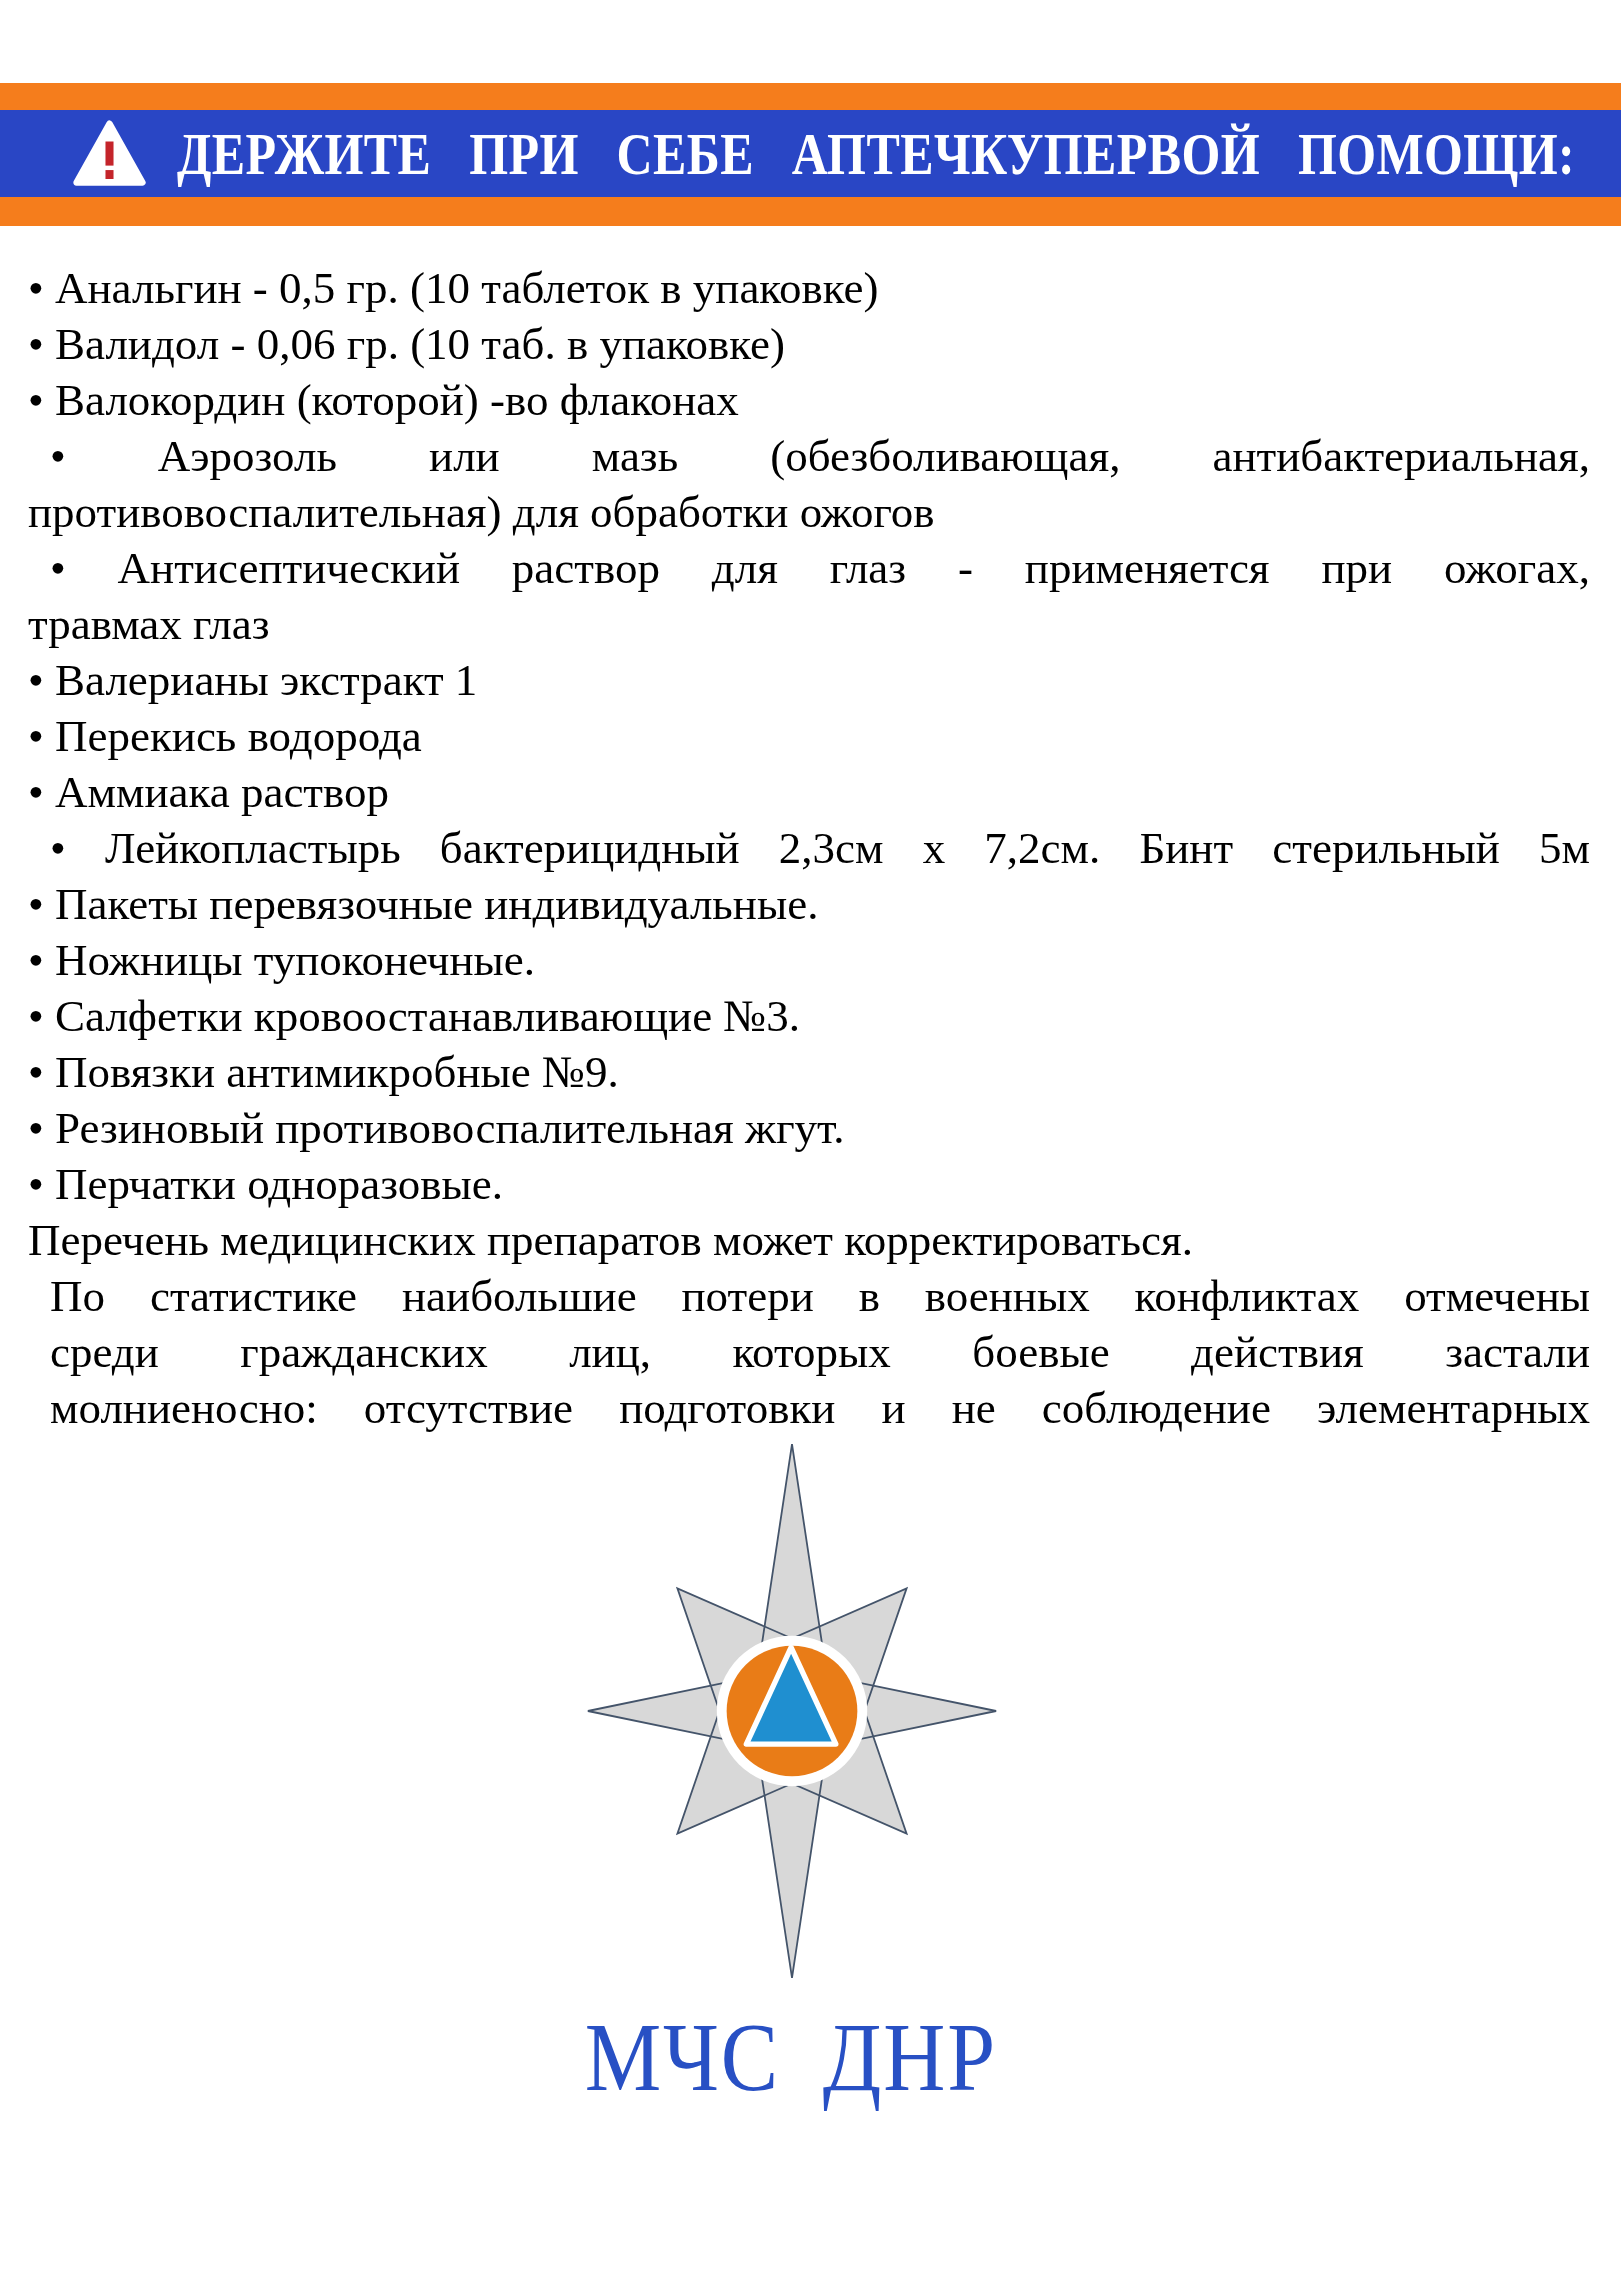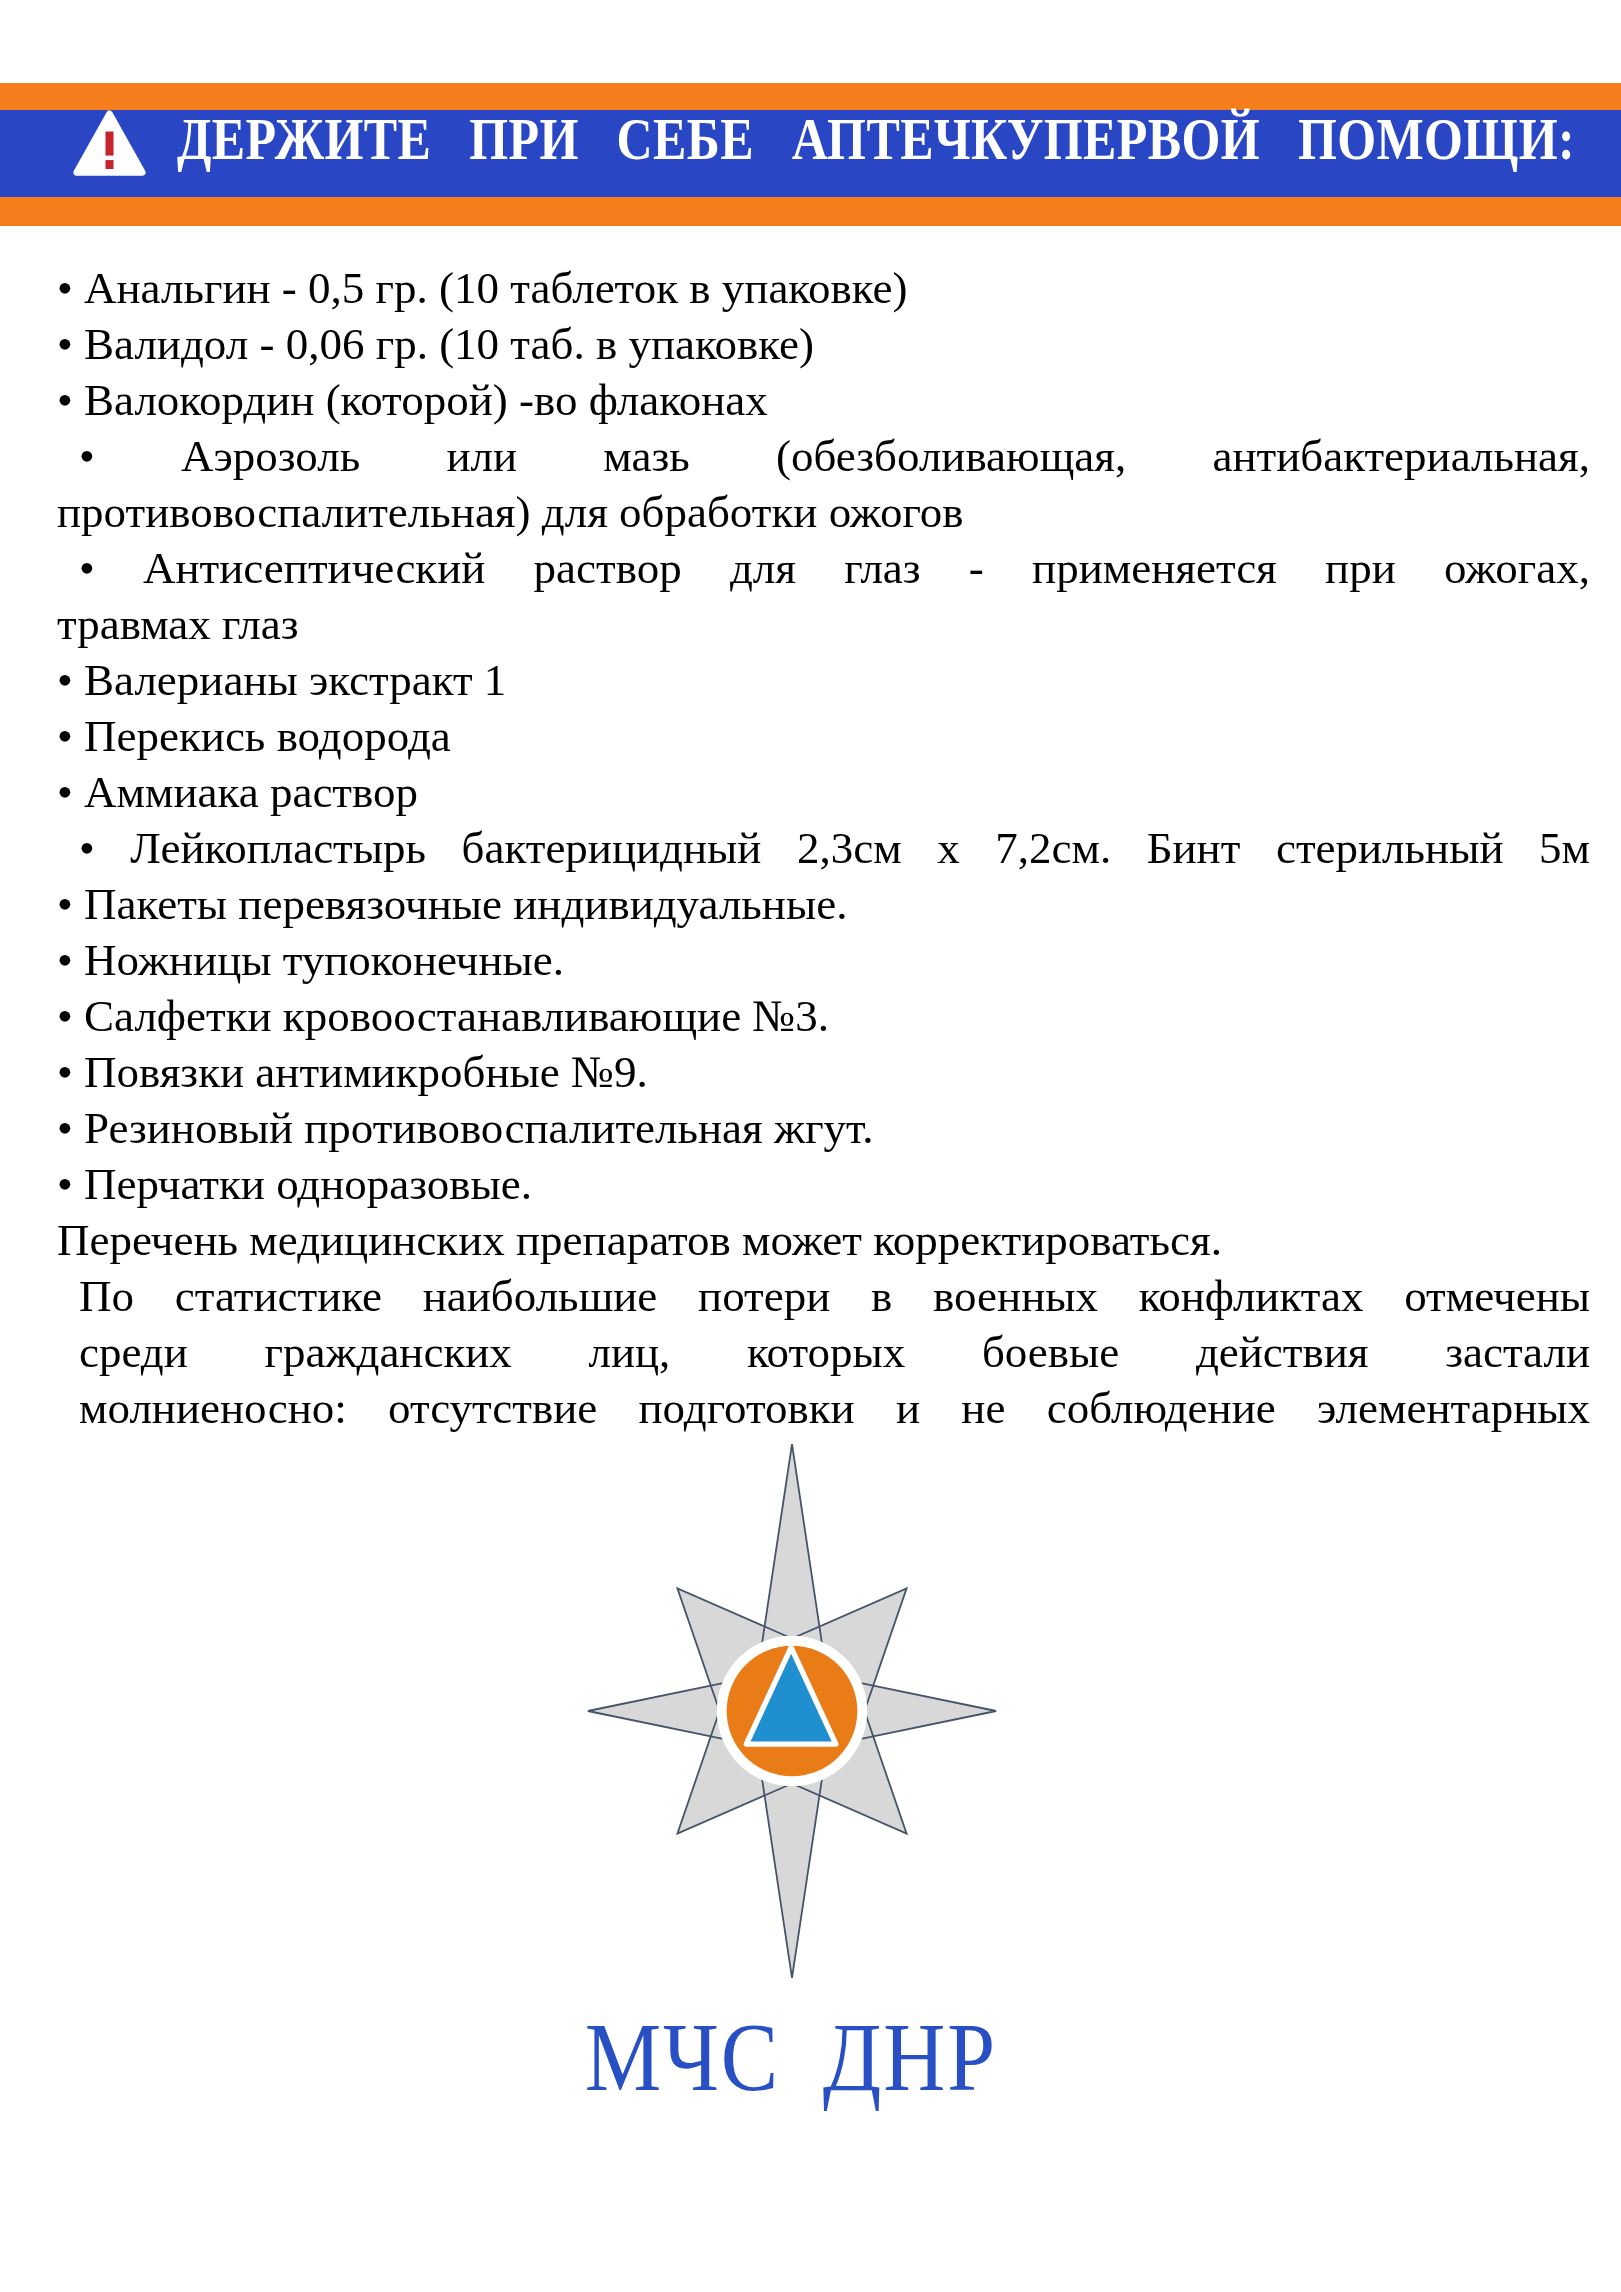--- a/index.html
+++ b/index.html
@@ -8,34 +8,34 @@
     font-family:"Liberation Serif","DejaVu Serif",serif;
     overflow:hidden;position:relative;
   }
   .page{width:1621px;height:2293px;position:relative;}
   .top-margin{height:83px;}
   .orange-bar{width:100%;background:var(--orange);}
   .orange-bar.top{height:27px;}
   .orange-bar.bottom{height:29px;}
   .header-band{
     width:100%;height:87px;background:var(--blue);
-    display:flex;align-items:flex-start;
+    display:flex;align-items:center;
     box-sizing:border-box;padding-left:72px;padding-right:46px;
   }
   .warn-icon{flex:0 0 auto;margin-right:30px;display:block;}
   h1.title{
     flex:1 1 auto;margin:0;
     font-size:50px;font-weight:bold;color:var(--title-text);
     text-align:justify;text-align-last:justify;
     transform:scaleY(1.18);transform-origin:50% 50%;
     letter-spacing:0.4px;white-space:nowrap;
   }
   .content{
     box-sizing:border-box;
-    padding:34px 31px 0 57px;
+    padding:34px 31px 0 28px;
     color:#000;
   }
   .line{
     font-size:45px;line-height:56px;height:56px;
     text-align:left;white-space:nowrap;
   }
   .line.just{
     text-align:justify;text-align-last:justify;white-space:normal;margin-left:22px;
   }
   .emblem{

